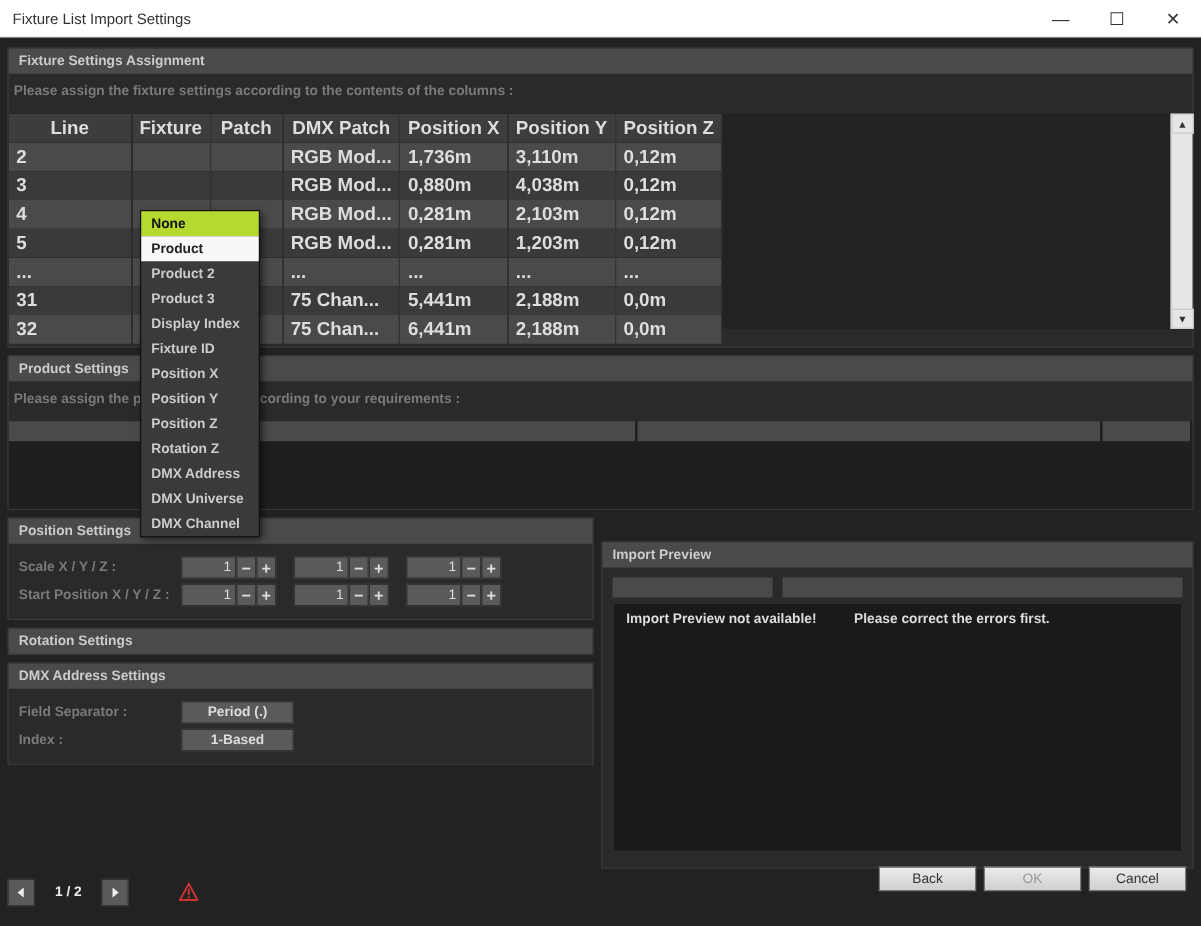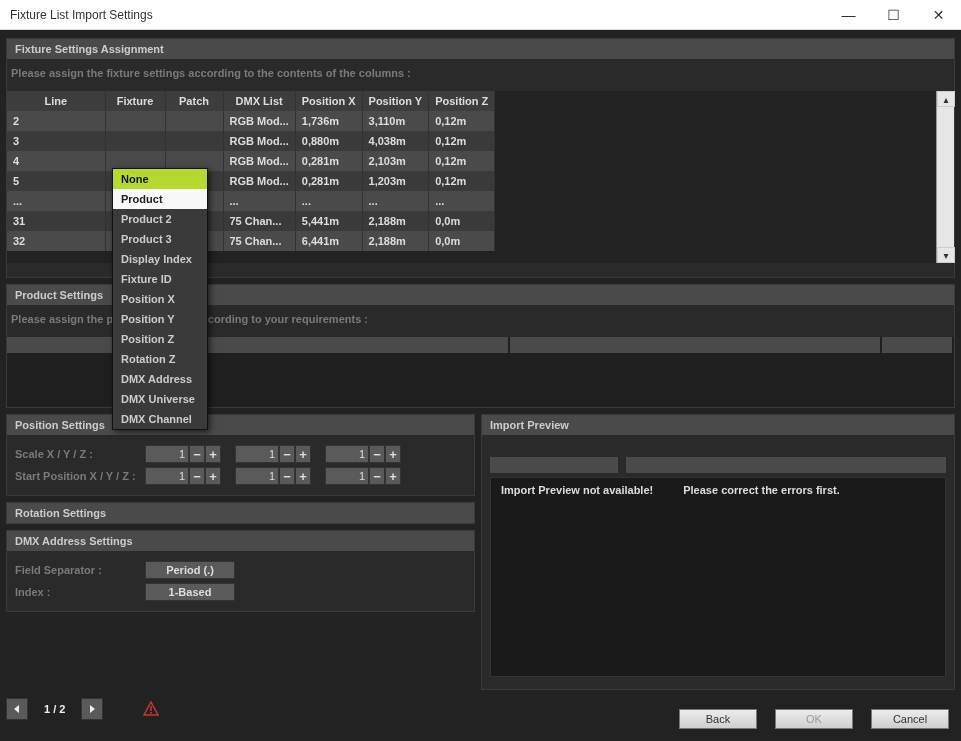--- a/index.html
+++ b/index.html
@@ -47,21 +47,21 @@
 
 .table-wrap { position: relative; display:flex; }
 .table-area { flex:1; background:#222; }
 .scroll-track { width: 18px; background: #e6e6e6; position: relative; border-left: 1px solid #999;}
 .scroll-arrow { width: 18px; height: 16px; background: #e6e6e6; display:flex; align-items:center; justify-content:center; font-size:10px; color:#333; border: 1px solid #ccc; position:absolute;}
 .scroll-arrow.up{top:0;}
 .scroll-arrow.down{bottom:0;}
 
 table {
   border-collapse: collapse;
-  font-size: 11px;
+  font-size: 15px;
   color: #ddd;
 }
 th, td { border-right: 1px solid #333; padding: 3px 6px; text-align: left; height: 20px; white-space: nowrap; overflow: hidden; text-overflow: ellipsis; }
 th { background: #3d3d3d; text-align: center; font-weight: bold; }
 .assign-row td { background: #b5d92e; color: #111; font-weight: bold; border-right: 1px solid #7a9a1c; }
 .assign-row td.darkcell{ background:#5a5a5a; color:#ddd;}
 tr.odd td { background: #4a4a4a; }
 tr.even td { background: #3a3a3a; }
 td { font-weight: bold; }
 
@@ -90,21 +90,21 @@
   font-size: 11px;
 }
 .dropdown-item.selected { background: #b5d92e; color: #111; }
 .dropdown-item.hover { background: #f8f8f8; color: #222; }
 
 .row-settings {
   display: flex;
   gap: 6px;
 }
 .col-left { width: 469px; }
-.col-right { flex: 1; }
+.col-right { flex: 1; margin-top: 19px; }
 
 .formrow { display: flex; align-items: center; margin: 4px 0; font-weight: bold;}
 .formrow-label { width: 130px; color: #7a7a7a; font-size: 11px; }
 .num-group { display:flex; gap: 14px;}
 .num-ctrl { display:flex; align-items:center; }
 .num-ctrl input { width:44px; height:18px; background:#5a5a5a; border:1px solid #333; color:#ddd; text-align:right; padding-right:3px; font-size:11px;}
 .stepper-btn { width:16px; height:18px; background:#5a5a5a; border:1px solid #333; color:#ddd; display:flex; align-items:center; justify-content:center; font-size:13px; font-weight:bold;}
 .dd-btn { width:90px; height:18px; background:#5a5a5a; border:1px solid #333; color:#ddd; text-align:center; font-size:11px; display:flex; align-items:center; justify-content:center; font-weight:bold;}
 
 .preview-row { display:flex; gap:8px; margin-top:6px; }
@@ -117,21 +117,21 @@
   align-items:center;
   gap:10px;
   margin-top: 8px;
 }
 .nav-btn { width:22px; height:22px; background:#5a5a5a; border:1px solid #333; display:flex; align-items:center; justify-content:center;}
 .nav-btn svg { fill:#eee; }
 .page-ind { color:#eee; font-weight:bold; margin: 0 6px;}
 .warn-icon { width:16px; height:16px; }
 .warn-text { color:#ddd; font-weight:bold; }
 
-.bottom-btns { position:absolute; bottom: 12px; right: 12px; display:flex; gap:18px;padding-left:26px;}
+.bottom-btns { position:absolute; bottom: 28px; right: 12px; display:flex; gap:6px;padding-left:26px;}
 .btn { width: 78px; height:20px; background:linear-gradient(#ececec,#cfcfcf); border:1px solid #777; color:#333; font-size:11px; display:flex; align-items:center; justify-content:center; font-weight:normal;}
 .btn.disabled { color:#999; }
 
 .productpanel-body { height:70px; background:#1f1f1f;}
 .productpanel-body .row { display:flex; }
 .productpanel-body .seg { height:16px; background:#4a4a4a; margin-right:2px;}
 .productpanel-body .seg.s1{ flex:1;}
 .productpanel-body .seg.s2{ width:370px;}
 .productpanel-body .seg.s3{ width:70px;}
 
@@ -154,21 +154,21 @@
     <div class="panel-header">Fixture Settings Assignment</div>
     <div class="subtext" style="padding:4px 8px 4px 4px;">Please assign the fixture settings according to the contents of the columns :</div>
     <div class="table-wrap" style="height:172px;">
       <div class="table-area">
         <table>
           <tbody>
               <tr>
             <th class="col-line">Line</th>
             <th class="col-fixture">Fixture</th>
             <th class="col-patch">Patch</th>
-            <th class="col-dmx">DMX List</th>
+            <th class="col-dmx">DMX Patch</th>
             <th class="col-px">Position X</th>
             <th class="col-py">Position Y</th>
             <th class="col-pz">Position Z</th>
           </tr>
           </tbody>
             <tbody id="data-rows">
               <tr class="odd">
                 <td class="col-line">2</td>
                 <td class="col-fixture"></td>
                 <td class="col-patch"></td>
@@ -318,21 +318,21 @@
             <div class="dd-btn">1-Based</div>
           </div>
         </div>
       </div>
     </div>
 
     <div class="col-right">
 
       <div class="panel" style="height:100%;">
         <div class="panel-header">Import Preview</div>
-        <div class="panel-body" style="padding-top:16px;">
+        <div class="panel-body" style="padding-top:2px;">
           <div class="preview-row">
             <div class="segment"></div>
             <div class="segment" style="flex:0 0 320px;"></div>
           </div>
           <div class="preview-body">
             <div class="line">
               <span>Import Preview not available!</span>
               <span>Please correct the errors first.</span>
             </div>
           </div>

